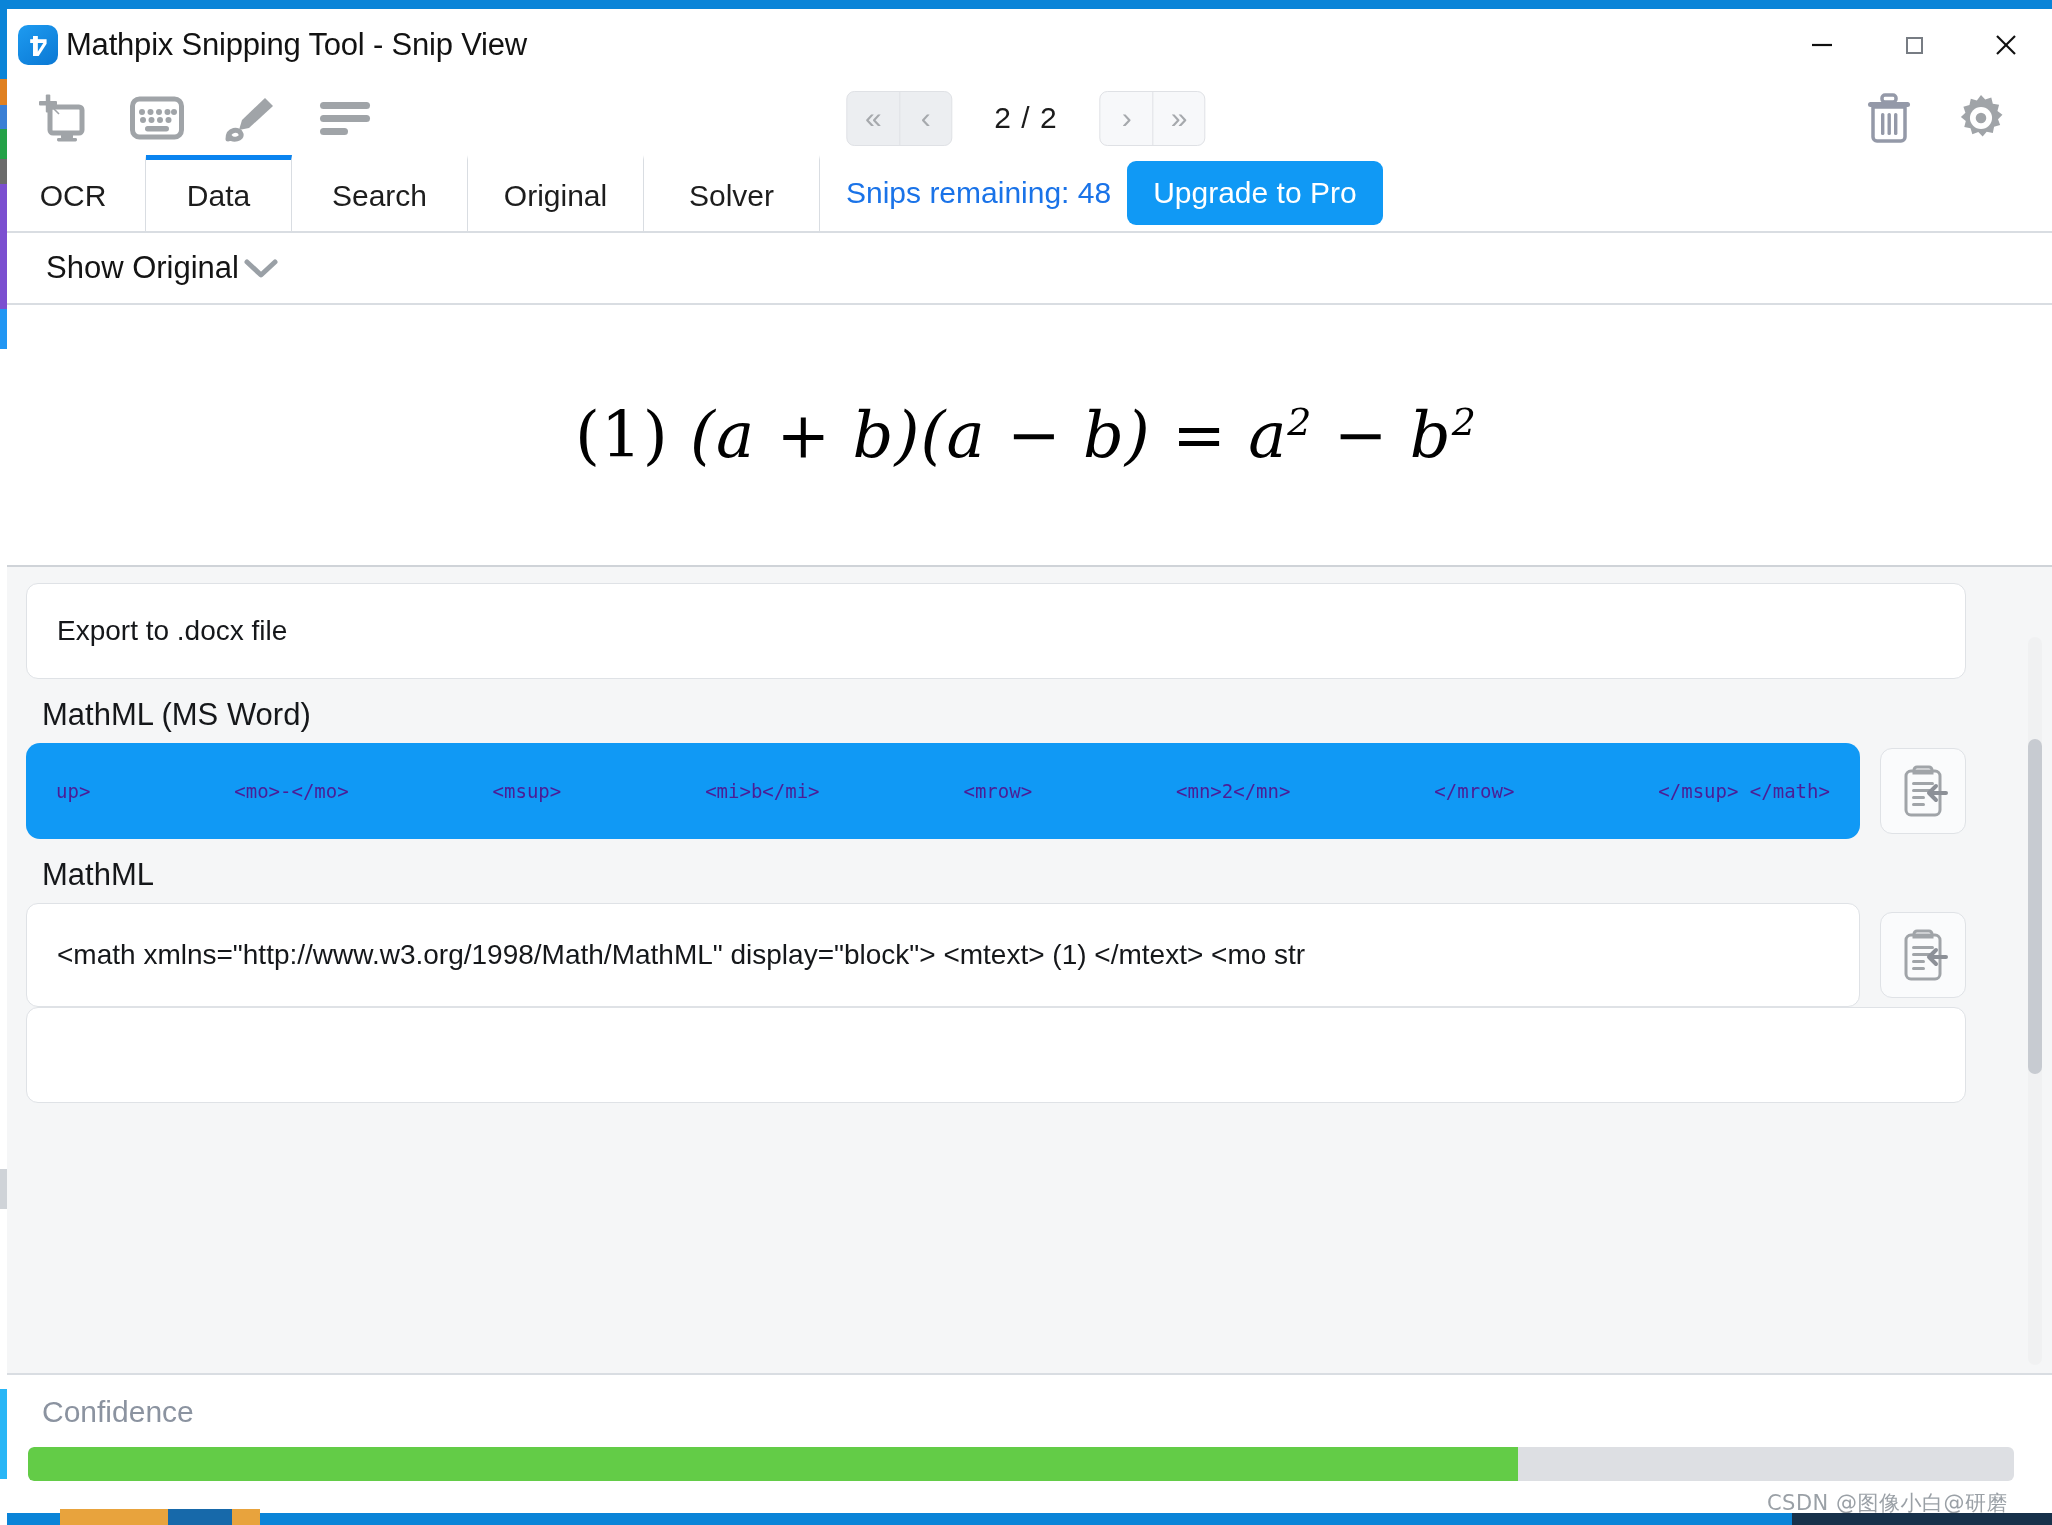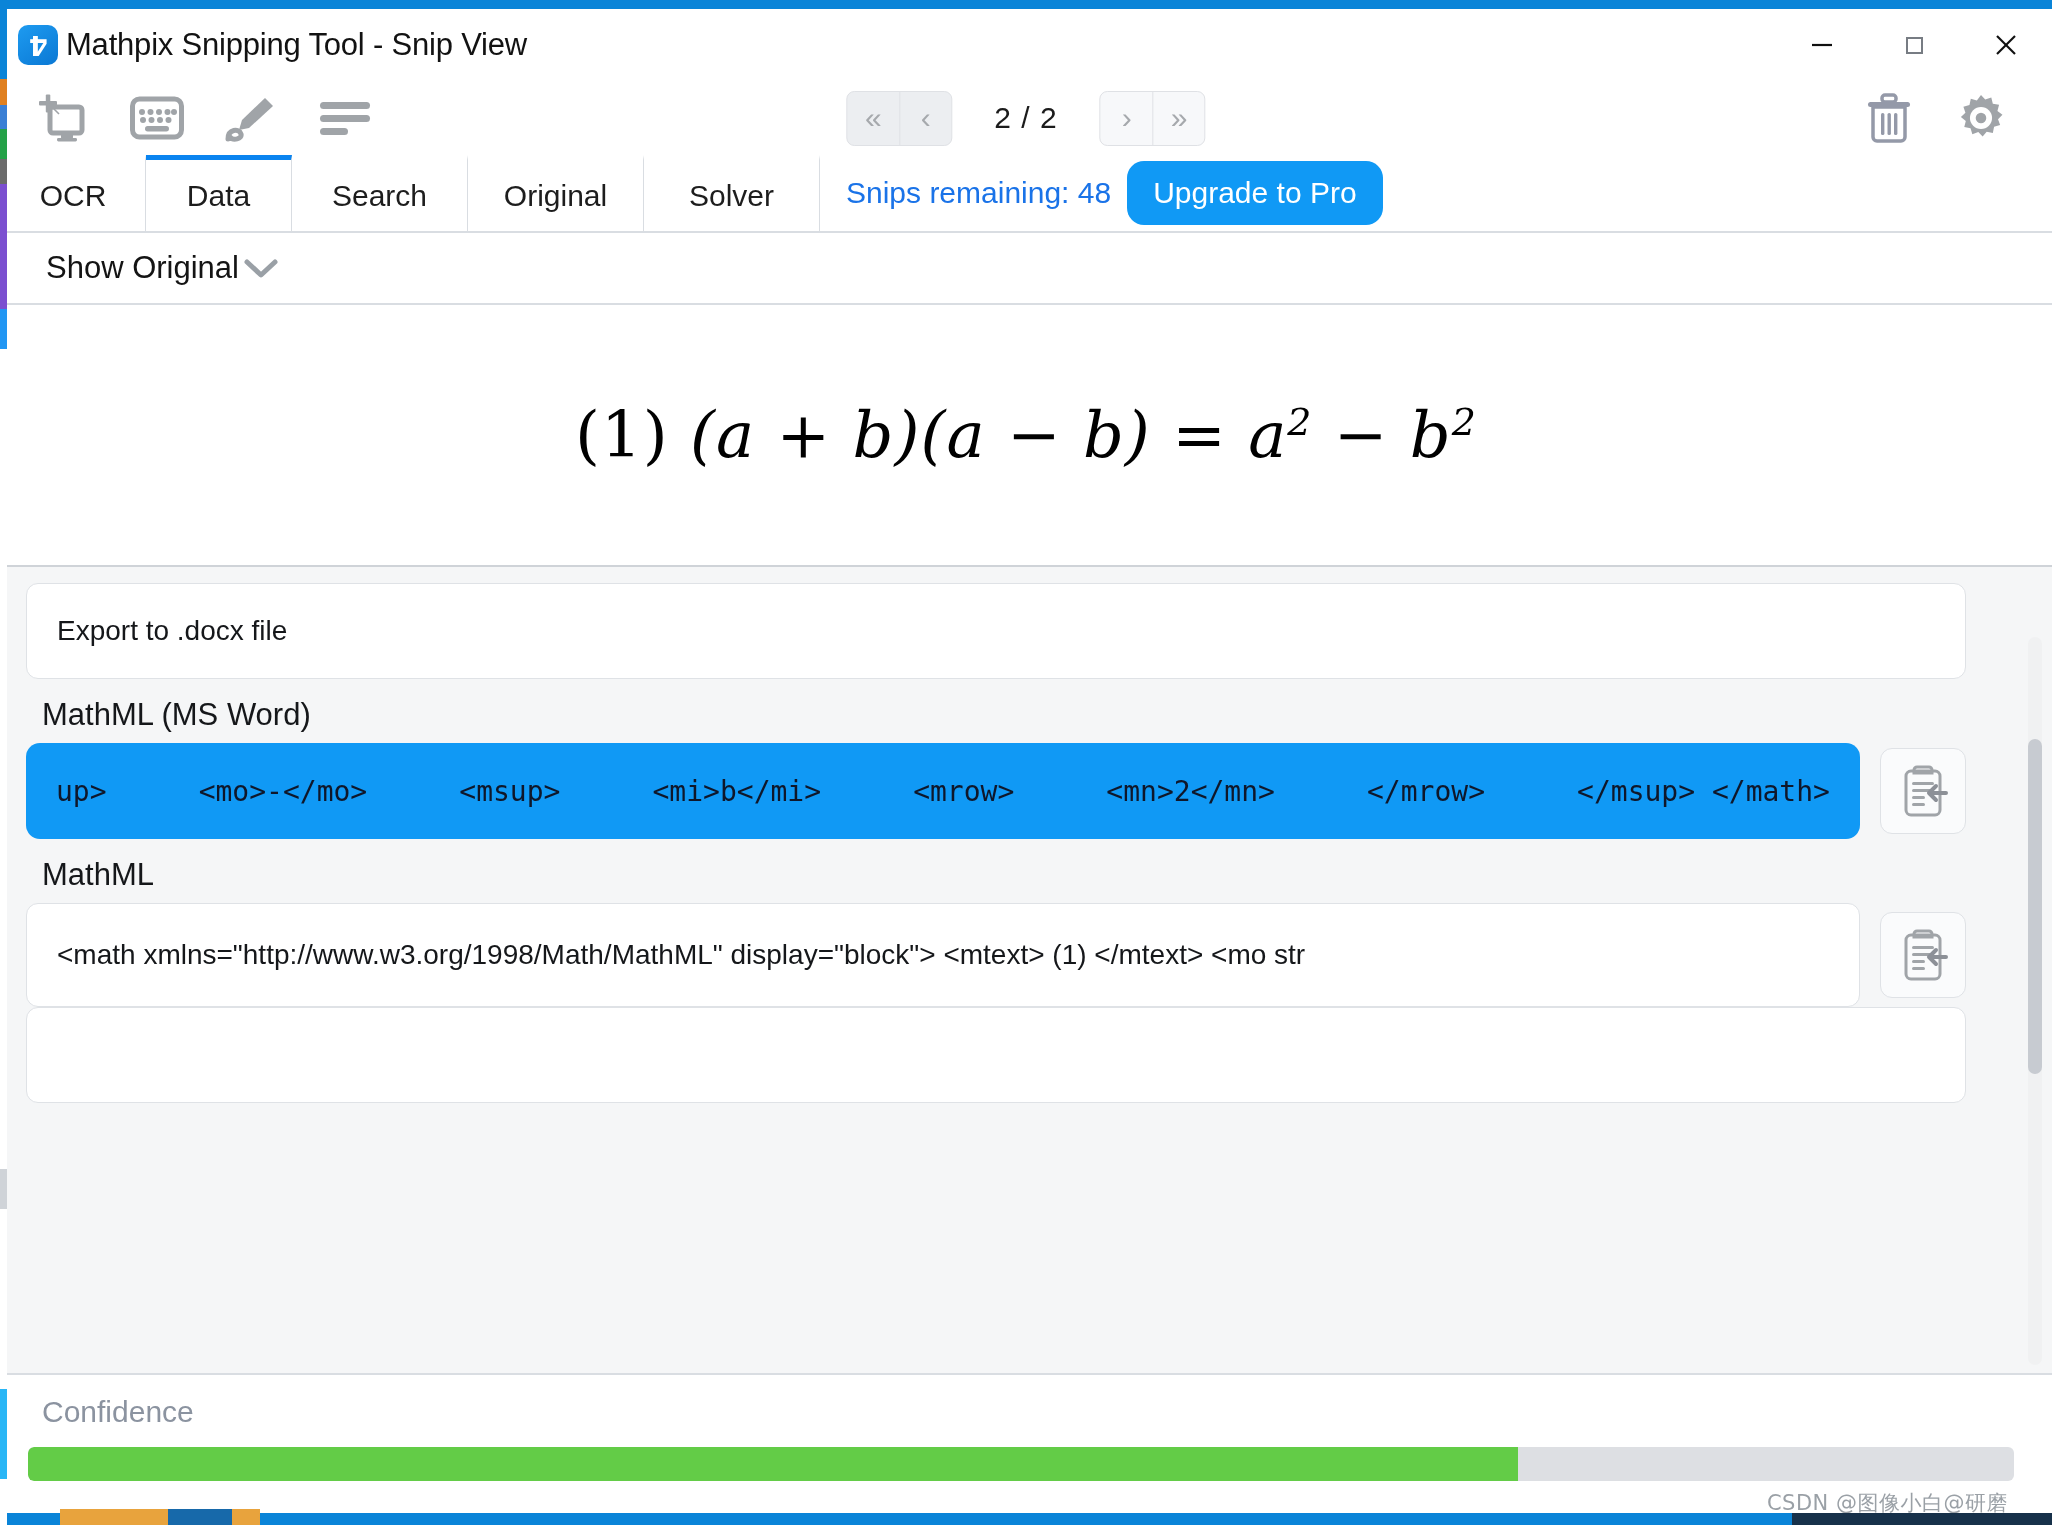--- a/index.html
+++ b/index.html
@@ -126,21 +126,21 @@
   }
   .tab:first-child { border-left: 1px solid #d9dde2; }
   .tab.active { border-top-color: #0a84f0; }
   .tab.wide { min-width: 176px; }
   .snips-area {
     display: flex; align-items: center; gap: 0; margin-left: 26px;
   }
   .snips-text { font-size: 30px; color: #1a73e8; margin-right: 16px; white-space: nowrap; }
   .upgrade-btn {
     background: #1099f5; color: #fff; font-size: 30px;
-    padding: 15px 26px; border-radius: 17px; white-space: nowrap;
+    padding: 15px 26px; border-radius: 9px; white-space: nowrap;
   }
 
   
   .showrow {
     height: 72px; display: flex; align-items: center; padding-left: 46px;
     flex: 0 0 auto; background: #fff; border-bottom: 2px solid #d9dde2;
   }
   .showrow-label { font-size: 31px; color: #141414; }
   .chev { margin-left: 2px; display: flex; align-items: center; color: #9aa0a6; }
 
@@ -176,21 +176,21 @@
   .row { display: flex; align-items: center; gap: 20px; }
   .row .grow { flex: 1 1 auto; min-width: 0; }
   .copy-btn {
     width: 86px; height: 86px; flex: 0 0 auto;
     border: 1px solid #dfe2e6; border-radius: 12px; background: #fafbfc;
     display: flex; align-items: center; justify-content: center;
   }
   .selected-box {
     background: #1099f5; border-radius: 14px; height: 96px;
     display: flex; align-items: center; padding: 0 30px;
-    font-family: "DejaVu Sans Mono", monospace; font-size: 28px; color: #0f172a;
+    font-family: "DejaVu Sans Mono", monospace; font-size: 19px; color: #4c1d95;
     overflow: hidden; white-space: nowrap;
     justify-content: space-between; gap: 34px;
   }
   .selected-box span { flex: 0 0 auto; }
   .scrollbar {
     position: absolute; right: 10px; top: 70px; bottom: 8px; width: 14px;
     background: #f0f1f2; border-radius: 7px;
   }
   .scrollbar .thumb {
     position: absolute; left: 0; top: 14%; width: 14px; height: 46%;

